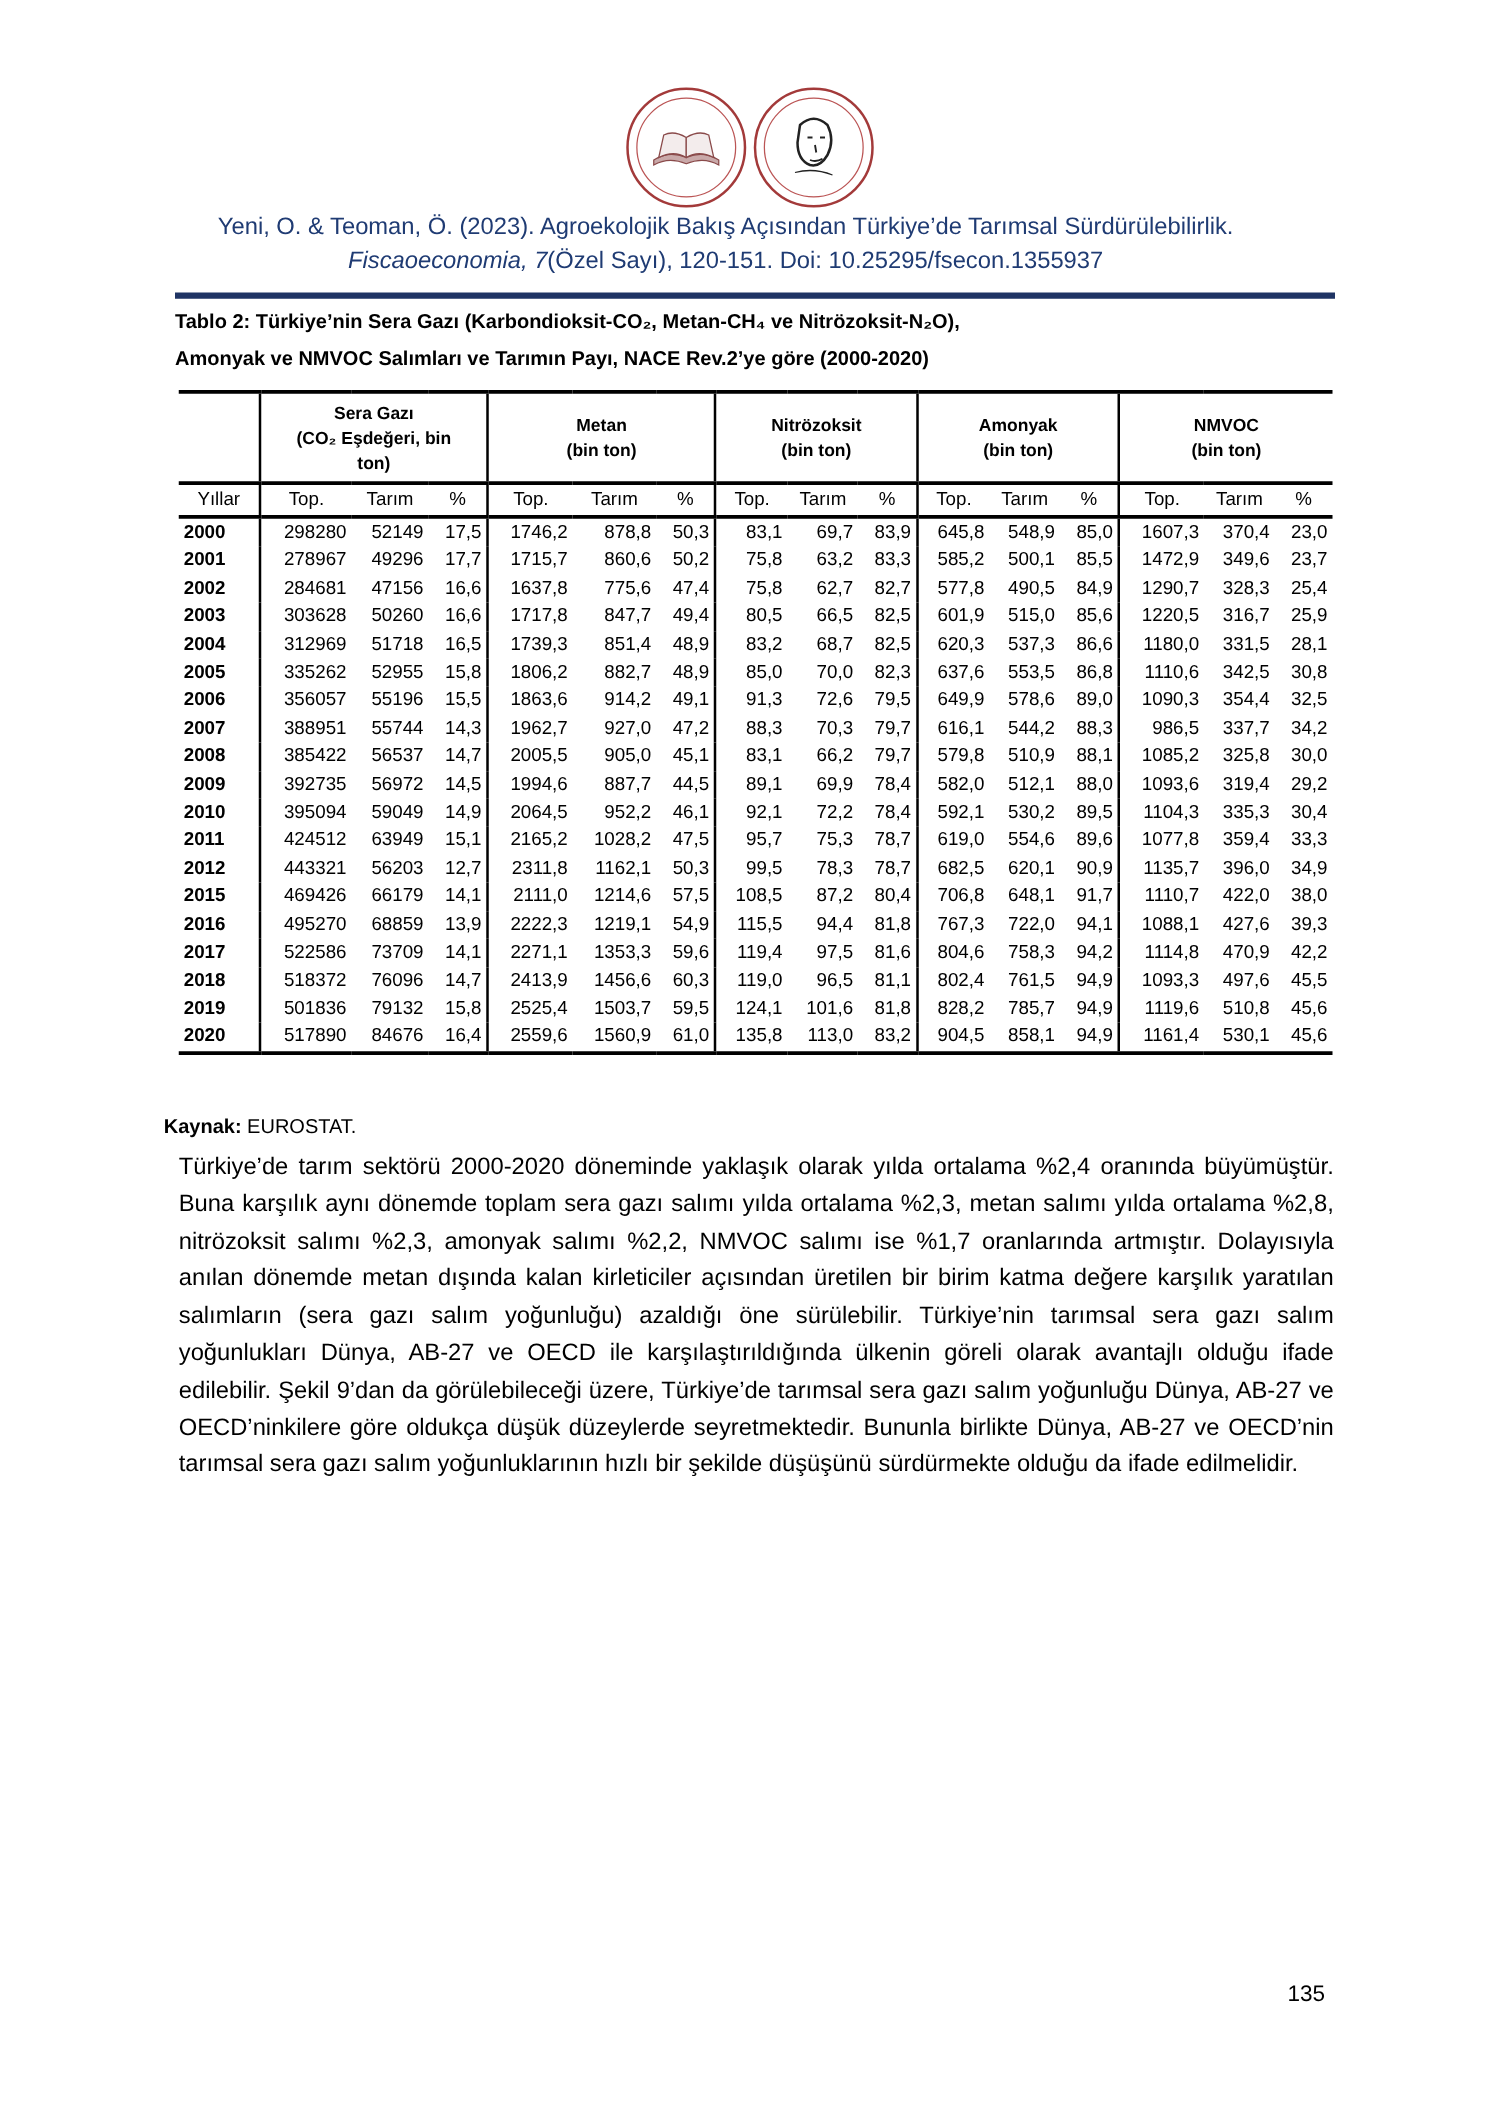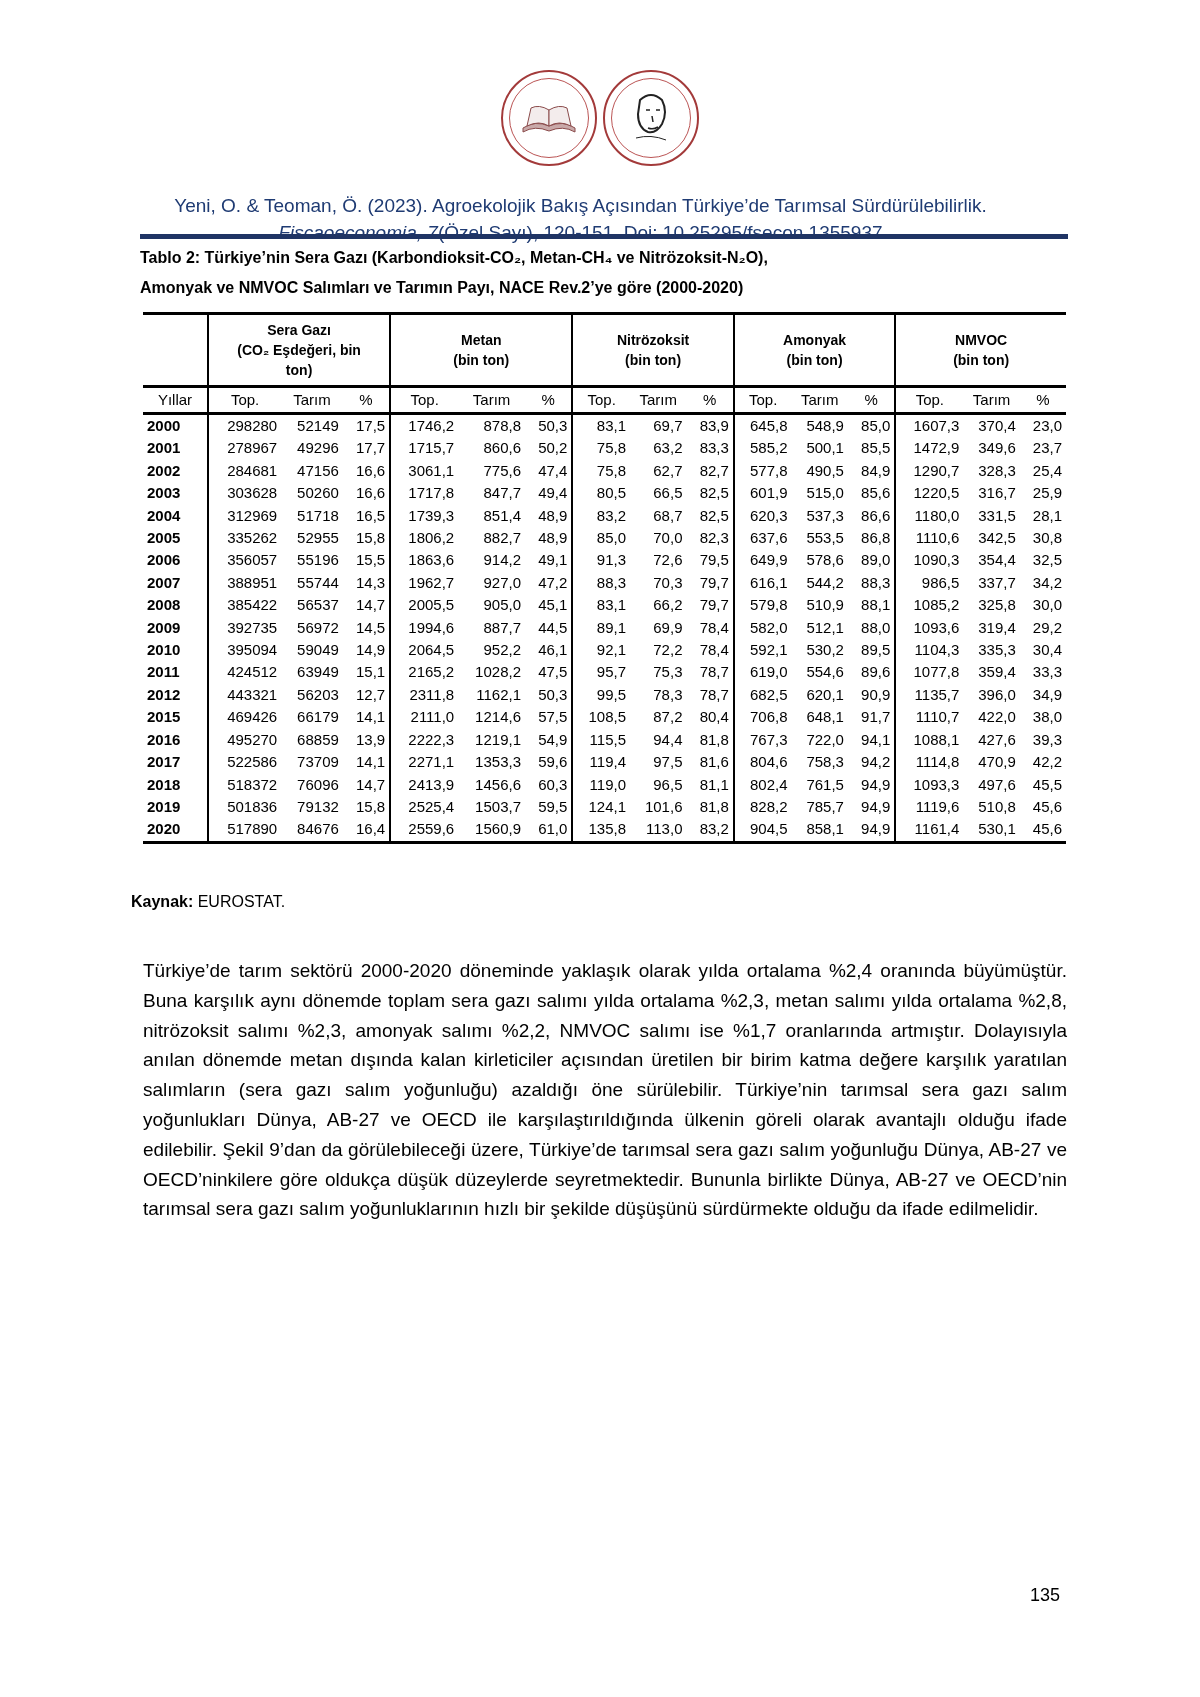--- a/index.html
+++ b/index.html
@@ -1,36 +1,36 @@
 <!DOCTYPE html>
 <html><head>
 <meta charset="utf-8">
 <style>
   html, body { margin: 0; padding: 0; background: #ffffff; }
   body { width: 1200px; height: 1697px; position: relative; font-family: "Liberation Sans", "DejaVu Sans", sans-serif; color: #000; }
   .logos { position: absolute; top: 70px; left: 0; width: 1200px; display: flex; justify-content: center; gap: 6px; }
   .logo { width: 96px; height: 96px; border-radius: 50%; border: 2px solid #a33a3a; position: relative; box-sizing: border-box; display: flex; align-items: center; justify-content: center; background: #fff; }
   .logo .inner { width: 80px; height: 80px; border-radius: 50%; border: 1px solid #b55; box-sizing: border-box; display: flex; align-items: center; justify-content: center; }
   .logo svg { display: block; }
-  .citation { position: absolute; top: 192px; left: 0; width: 1161px; text-align: center; color: #1f3b73; font-size: 19px; line-height: 27px; }
+  .citation { position: absolute; top: 168px; left: 0; width: 1161px; text-align: center; color: #1f3b73; font-size: 19px; line-height: 27px; }
   .citation .journal { font-style: italic; }
   .rule { position: absolute; top: 234px; left: 140px; width: 928px; height: 5px; background: #1f3464; }
   .table-title { position: absolute; top: 243px; left: 140px; width: 928px; text-align: left; font-weight: bold; font-size: 16px; line-height: 30px; }
   table.data { position: absolute; top: 312px; left: 143px; width: 923px; border-collapse: collapse; font-size: 15px; }
   table.data td, table.data th { padding: 0 4px; height: 22.4px; line-height: 22.4px; white-space: nowrap; }
   table.data thead tr.group th { font-weight: bold; font-size: 14px; line-height: 20px; text-align: center; vertical-align: middle; height: 70px; border-top: 3px solid #000; border-bottom: 3px solid #000; }
   table.data thead tr.sub th { font-weight: normal; text-align: center; border-bottom: 3px solid #000; height: 24px; }
   table.data tbody td { text-align: right; }
   table.data tbody td.year { font-weight: bold; text-align: left; width: 56px; }
   table.data thead tr.sub th.yil { text-align: center; width: 56px; }
   table.data .bl { border-left: 2px solid #000; }
   table.data tbody tr:last-child td { border-bottom: 3px solid #000; }
   .source { position: absolute; top: 893px; left: 131px; font-size: 16px; }
   .source b { font-weight: bold; }
-  .para { position: absolute; top: 956px; left: 143px; width: 924px; font-size: 19px; line-height: 29.8px; text-align: justify; }
+  .para { position: absolute; top: 919px; left: 143px; width: 924px; font-size: 19px; line-height: 29.8px; text-align: justify; }
   .pageno { position: absolute; top: 1585px; left: 1030px; font-size: 18px; }
 </style>
 </head>
 <body>
 
 <div class="logos">
   <div class="logo">
     <div class="inner">
       <svg width="60" height="40" viewBox="0 0 60 40">
         <path d="M4 30 Q16 22 30 28 Q44 22 56 30 L56 34 Q44 27 30 33 Q16 27 4 34 Z" fill="#c9a9a9" stroke="#8a4a4a" stroke-width="1"></path>
@@ -142,21 +142,21 @@
         <td>85,5</td>
         <td class="bl">1472,9</td>
         <td>349,6</td>
         <td>23,7</td>
       </tr>
       <tr>
         <td class="year">2002</td>
         <td class="bl">284681</td>
         <td>47156</td>
         <td>16,6</td>
-        <td class="bl">3061,1</td>
+        <td class="bl">1637,8</td>
         <td>775,6</td>
         <td>47,4</td>
         <td class="bl">75,8</td>
         <td>62,7</td>
         <td>82,7</td>
         <td class="bl">577,8</td>
         <td>490,5</td>
         <td>84,9</td>
         <td class="bl">1290,7</td>
         <td>328,3</td>

